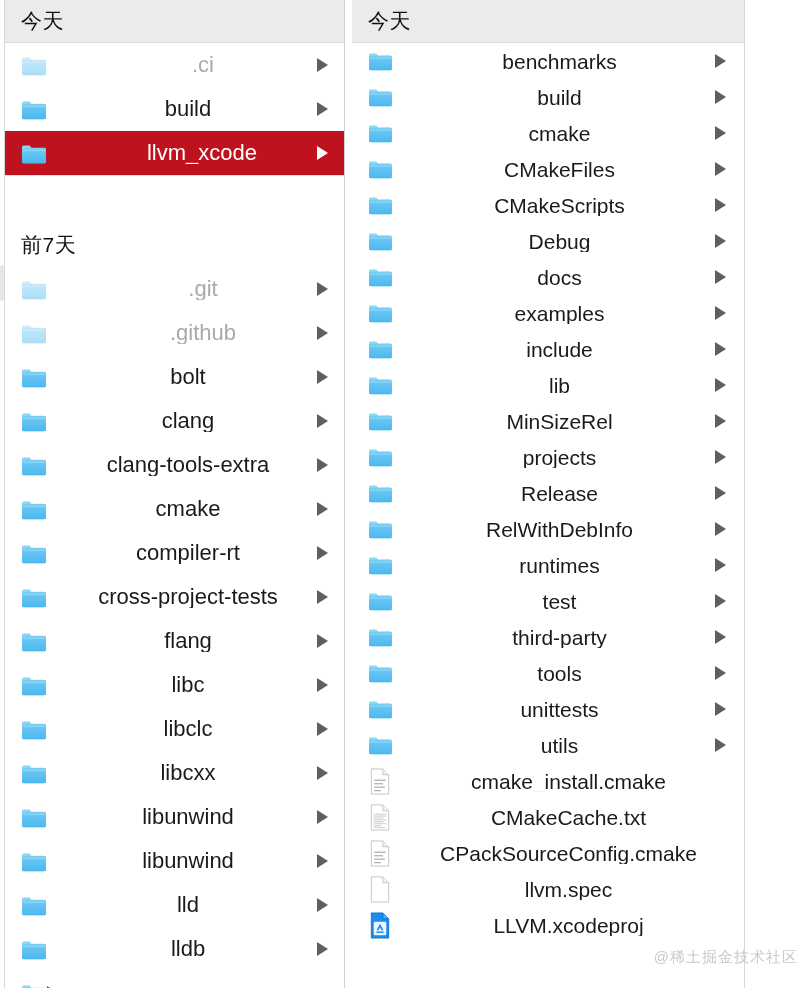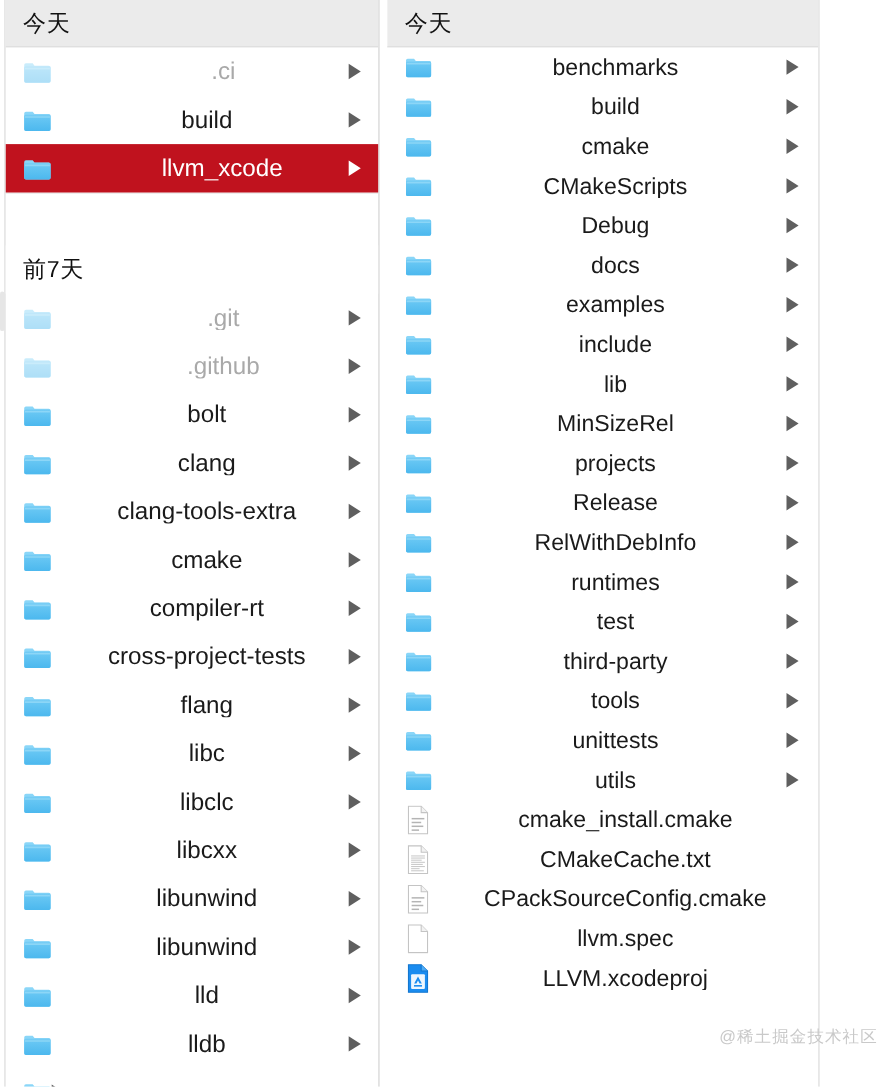--- a/index.html
+++ b/index.html
@@ -93,21 +93,21 @@
   .ico-folder { flex: 0 0 auto; width: 26px; height: 21px; position: relative; }
   #col-right .ico-folder { width: 25px; height: 20px; }
 
   
   .ico-file { flex: 0 0 auto; width: 24px; height: 27px; position: relative; }
 
   
   .watermark {
     position: absolute;
     right: 10px;
-    bottom: 36px;
+    bottom: 21px;
     font-size: 15px;
     color: #c9c9c9;
     letter-spacing: 1px;
     white-space: nowrap;
   }
 
   
   .gutter-nub {
     position: absolute;
     left: 0px; top: 265px;
@@ -504,20 +504,36 @@
                 <stop offset="0" stop-color="#7fd0f6"></stop>
                 <stop offset="0.12" stop-color="#6ac8f4"></stop>
                 <stop offset="1" stop-color="#4cb8ee"></stop>
               </linearGradient>
             </defs>
             <path d="M1 4.2a1.6 1.6 0 0 1 1.6-1.6h6.1l1.7 2.1h13a1.6 1.6 0 0 1 1.6 1.6v12.3a1.6 1.6 0 0 1-1.6 1.6H2.6A1.6 1.6 0 0 1 1 18.6z" fill="#8ad6f8"></path>
             <path d="M1 6.6a1.6 1.6 0 0 1 1.6-1.6h20.8A1.6 1.6 0 0 1 25 6.6v12a1.6 1.6 0 0 1-1.6 1.6H2.6A1.6 1.6 0 0 1 1 18.6z" fill="url(#fg)"></path>
             <path d="M1.6 6.6h22.8v1.5H1.6z" fill="#a9e2fa" opacity="0.55"></path>
           </svg></span>
         <span class="label">cmake</span>
+        <span class="chev"></span>
+      </div>
+      <div class="row">
+        <span class="ico-folder"><svg viewBox="0 0 26 21" width="100%" height="100%">
+            <defs>
+              <linearGradient id="fg" x1="0" y1="0" x2="0" y2="1">
+                <stop offset="0" stop-color="#7fd0f6"></stop>
+                <stop offset="0.12" stop-color="#6ac8f4"></stop>
+                <stop offset="1" stop-color="#4cb8ee"></stop>
+              </linearGradient>
+            </defs>
+            <path d="M1 4.2a1.6 1.6 0 0 1 1.6-1.6h6.1l1.7 2.1h13a1.6 1.6 0 0 1 1.6 1.6v12.3a1.6 1.6 0 0 1-1.6 1.6H2.6A1.6 1.6 0 0 1 1 18.6z" fill="#8ad6f8"></path>
+            <path d="M1 6.6a1.6 1.6 0 0 1 1.6-1.6h20.8A1.6 1.6 0 0 1 25 6.6v12a1.6 1.6 0 0 1-1.6 1.6H2.6A1.6 1.6 0 0 1 1 18.6z" fill="url(#fg)"></path>
+            <path d="M1.6 6.6h22.8v1.5H1.6z" fill="#a9e2fa" opacity="0.55"></path>
+          </svg></span>
+        <span class="label">CMakeFiles</span>
         <span class="chev"></span>
       </div>
       <div class="row">
         <span class="ico-folder"><svg viewBox="0 0 26 21" width="100%" height="100%">
             <defs>
               <linearGradient id="fg" x1="0" y1="0" x2="0" y2="1">
                 <stop offset="0" stop-color="#7fd0f6"></stop>
                 <stop offset="0.12" stop-color="#6ac8f4"></stop>
                 <stop offset="1" stop-color="#4cb8ee"></stop>
               </linearGradient>

